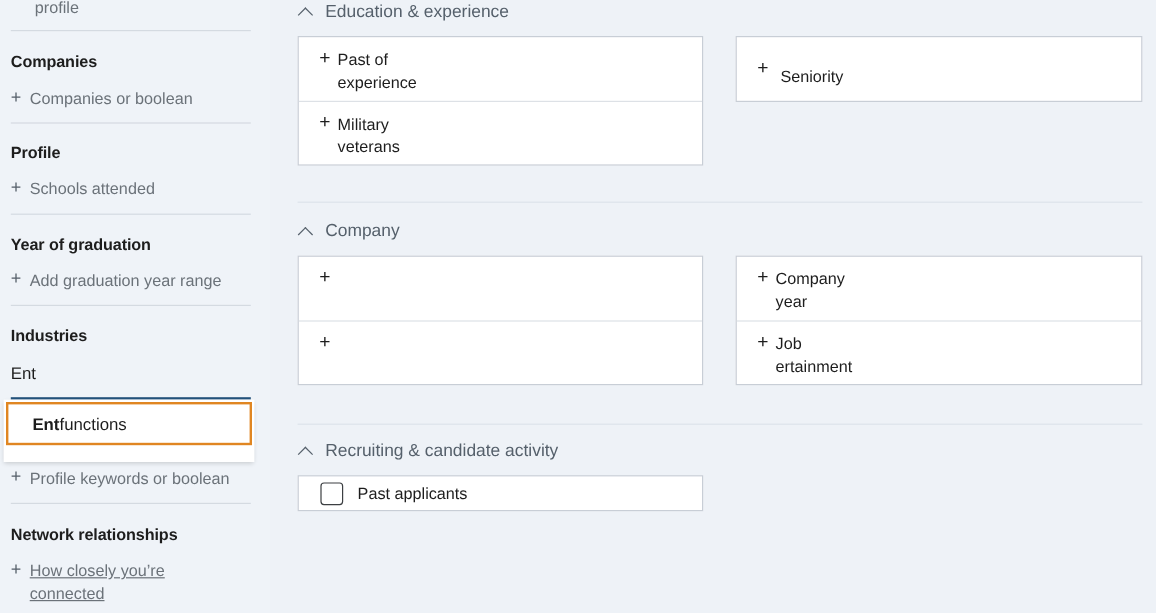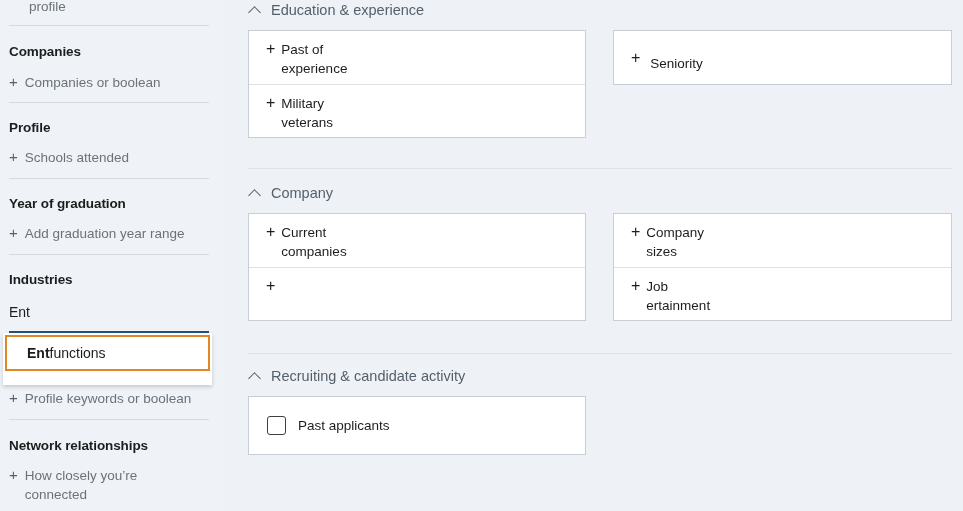--- a/index.html
+++ b/index.html
@@ -169,21 +169,21 @@
   .row-label {
     font-size: 13.5px;
     line-height: 19px;
     color: #1d1d1d;
     max-width: 78px;
   }
   .card-row.single { align-items: center; padding-top: 0; }
   .card-row.single .row-label { max-width: none; }
 
   .cb-row {
-    height: 57px;
+    height: 28px;
     display: flex;
     align-items: center;
     padding-left: 18px;
     gap: 12px;
     cursor: pointer;
   }
   .checkbox {
     width: 19px; height: 19px;
     border: 1.6px solid #3c3f42;
     border-radius: 3px;
@@ -244,21 +244,21 @@
     <div class="abs sb-add" style="left:9px; top:389px; width:200px;">
       <span class="sb-plus">+</span>
       <span>Profile keywords or boolean</span>
     </div>
 
     <div class="abs sb-divider" style="left:0; top:419px;"></div>
 
     <div class="abs sb-heading" style="left:9px; top:438px;">Network relationships</div>
     <div class="abs sb-add" style="left:9px; top:466px; width:190px;">
       <span class="sb-plus">+</span>
-      <span style="max-width:140px; display:inline-block;">How closely you’re connected</span>
+      <span style="max-width:140px; display:inline-block;text-decoration:underline;">How closely you’re connected</span>
     </div>
   </div>
 
   <div id="main">
 
     <div class="abs sec-header" style="left:24px; top:2px;">
       <span class="chev"></span>
       <span>Education &amp; experience</span>
     </div>
 
@@ -283,31 +283,30 @@
     <div class="main-divider" style="top:168px;"></div>
 
     <div class="abs sec-header" style="left:24px; top:185px;">
       <span class="chev"></span>
       <span>Company</span>
     </div>
 
     <div class="card" style="left:23px; top:213px; width:338px;">
       <div class="card-row">
         <span class="row-plus">+</span>
-        <span class="row-label"><span>Current</span> <span>companies</span></span>
       </div>
       <div class="card-row">
         <span class="row-plus">+</span>
       </div>
     </div>
 
     <div class="card" style="left:388px; top:213px; width:339px;">
       <div class="card-row">
         <span class="row-plus">+</span>
-        <span class="row-label"><span>Company</span> <span>sizes</span></span>
+        <span class="row-label"><span>Company</span> <span>year</span></span>
       </div>
       <div class="card-row">
         <span class="row-plus">+</span>
         <span class="row-label"><span>Job</span> <span>ertainment</span></span>
       </div>
     </div>
 
     <div class="main-divider" style="top:353px;"></div>
 
     <div class="abs sec-header" style="left:24px; top:368px;">

